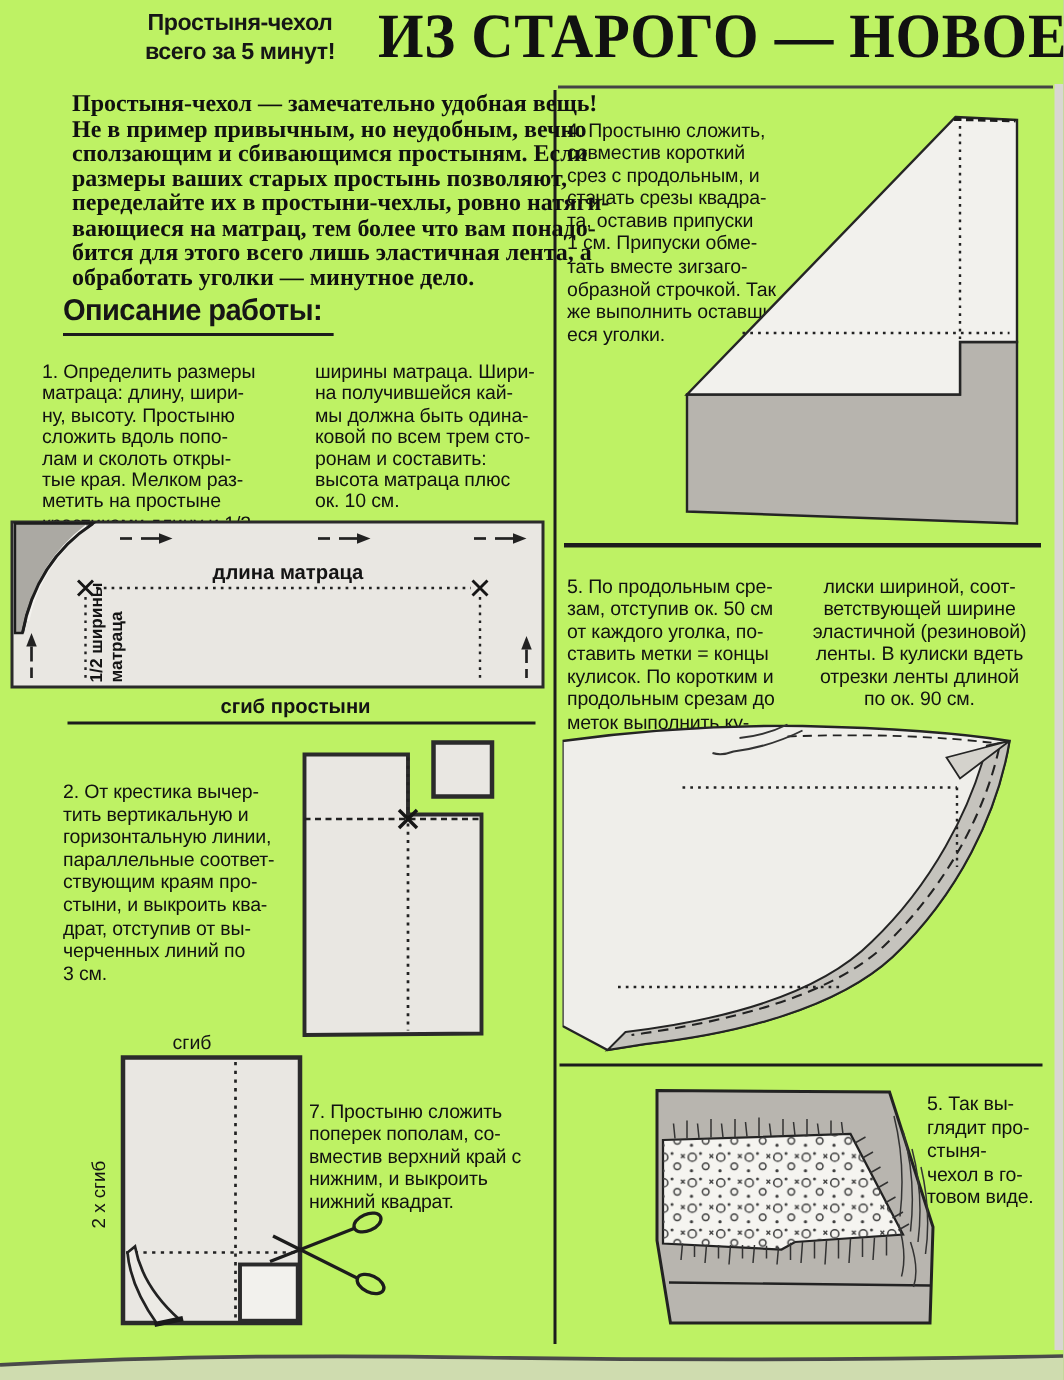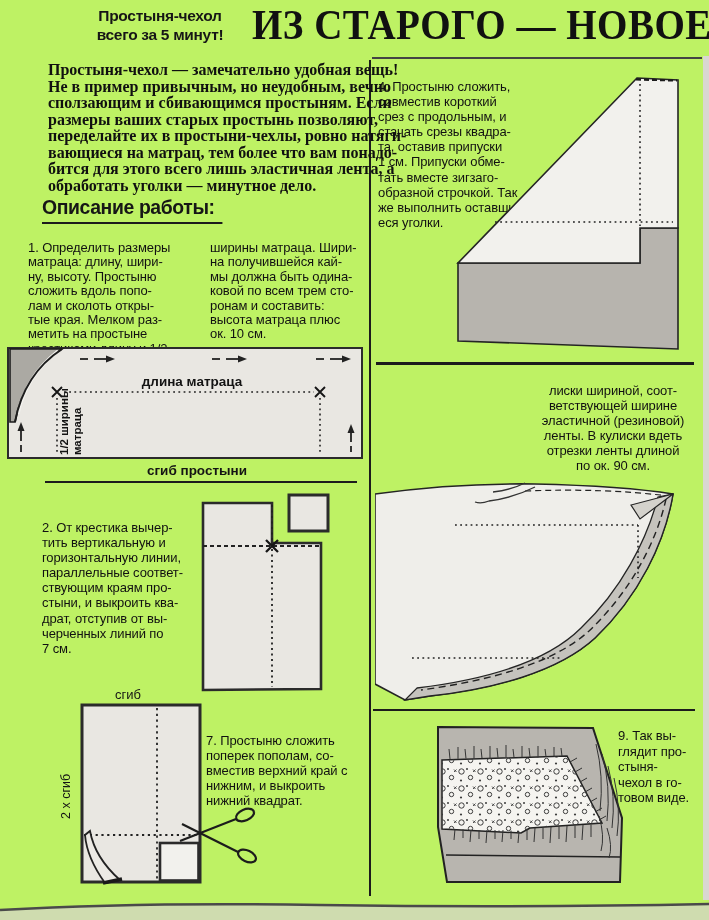--- a/index.html
+++ b/index.html
@@ -122,21 +122,21 @@
   </svg>
 
   <div class="abs step pre" style="left:42px; top:508px; width:162px;">2. От крестика вычер-
 тить вертикальную и
 горизонтальную линии,
 параллельные соответ-
 ствующим краям про-
 стыни, и выкроить ква-
 драт, отступив от вы-
 черченных линий по
-7 см.</div>
+3 см.</div>
 
   <svg class="abs" style="left:195px; top:488px;" width="177" height="212" viewBox="0 0 177 212">
     <path d="M 8,15 L 77,15 L 77,55 L 126,55 L 126,201 L 8,202 Z" fill="#e9e7e2" stroke="#2b2b2b" stroke-width="2.6"></path>
     <line class="dash" x1="8" y1="58" x2="126" y2="58"></line>
     <line x1="77" y1="17" x2="77" y2="199" class="dot" style="stroke-width:1.8; stroke-dasharray:2 3.5;"></line>
     <path d="M 71,52 L 83,64 M 83,52 L 71,64" stroke="#161616" stroke-width="2.3"></path>
     <rect x="94" y="7" width="39" height="36" fill="#e9e7e2" stroke="#2b2b2b" stroke-width="3"></rect>
   </svg>
 
   <div class="abs step pre" style="left:206px; top:721px; width:164px;">7. Простыню сложить
@@ -176,20 +176,27 @@
   <svg class="abs" style="left:440px; top:70px;" width="266" height="292" viewBox="0 0 266 292">
     <path d="M 18,193 L 200,193 L 200,158 L 238,158 L 238,279 L 18,271 Z" fill="#b7b4ae" stroke="#252525" stroke-width="1.6"></path>
     <path d="M 197,8 L 238,10 L 238,158 L 200,158 L 200,193 L 18,193 Z" fill="#f2f1ed" stroke="#252525" stroke-width="1.6"></path>
     <line x1="196" y1="9.5" x2="237" y2="10.5" stroke="#1c1c1c" stroke-width="2.2" stroke-dasharray="5 3"></line>
     <line class="dot" x1="55" y1="152" x2="233" y2="152"></line>
     <line class="dot" x1="200" y1="14" x2="200" y2="156"></line>
   </svg>
 
   <div class="abs hrule" style="left:376px; top:362px; width:318px; height:2.5px;"></div>
 
+  <div class="abs step pre" style="left:378px; top:371px; width:148px;">5. По продольным сре-
+зам, отступив ок. 50 см
+от каждого уголка, по-
+ставить метки = концы
+кулисок. По коротким и
+продольным срезам до
+меток выполнить ку-</div>
   <div class="abs step pre" style="left:538px; top:371px; width:150px;text-align:center;">лиски шириной, соот-
 ветствующей ширине
 эластичной (резиновой)
 ленты. В кулиски вдеть
 отрезки ленты длиной
 по ок. 90 см.</div>
 
   <svg class="abs" style="left:375px; top:478px;" width="334" height="224" viewBox="0 0 334 224">
     <path d="M 0,16 Q 80,5 160,6 Q 248,8 298,16 C 290,64 264,118 220,160 C 183,194 118,211 55,218 L 30,222 L 0,206 Z" fill="#efeeea" stroke="#242424" stroke-width="1.6"></path>
     <path d="M 298,16 C 290,64 264,118 220,160 C 183,194 118,211 55,218 L 30,222 L 42,210 C 100,203 168,188 206,150 C 246,112 272,62 283,19 Z" fill="#c5c3bd" stroke="#242424" stroke-width="1.3"></path>
@@ -197,21 +204,21 @@
     <path d="M 150,13 Q 230,10 293,18" fill="none" stroke="#222" stroke-width="1.2" stroke-dasharray="6 4"></path>
     <path d="M 298,16 L 265,41 L 256,27 Z" fill="#d4d2cc" stroke="#242424" stroke-width="1.2"></path>
     <path d="M 160,9 Q 138,20 114,23 Q 106,26 100,24 M 150,5 Q 136,12 118,14" fill="none" stroke="#333" stroke-width="1.3"></path>
     <line class="dot" x1="80" y1="47" x2="263" y2="47"></line>
     <line class="dot" x1="263" y1="47" x2="263" y2="100"></line>
     <line class="dot" x1="37" y1="180" x2="187" y2="180"></line>
   </svg>
 
   <div class="abs hrule" style="left:373px; top:709px; width:322px; height:2px;"></div>
 
-  <div class="abs step s6 pre" style="left:618px; top:716px; width:88px;">9. Так вы-
+  <div class="abs step s6 pre" style="left:618px; top:716px; width:88px;">5. Так вы-
 глядит про-
 стыня-
 чехол в го-
 товом виде.</div>
 
   <svg class="abs" style="left:400px; top:716px;" width="232" height="190" viewBox="0 0 232 190">
     <defs>
       <pattern id="leo" width="19" height="17" patternUnits="userSpaceOnUse">
         <circle cx="4.5" cy="4.5" r="2.7" fill="none" stroke="#3c3c3c" stroke-width="1"></circle>
         <circle cx="13.5" cy="10.5" r="2.2" fill="none" stroke="#3c3c3c" stroke-width="1"></circle>

